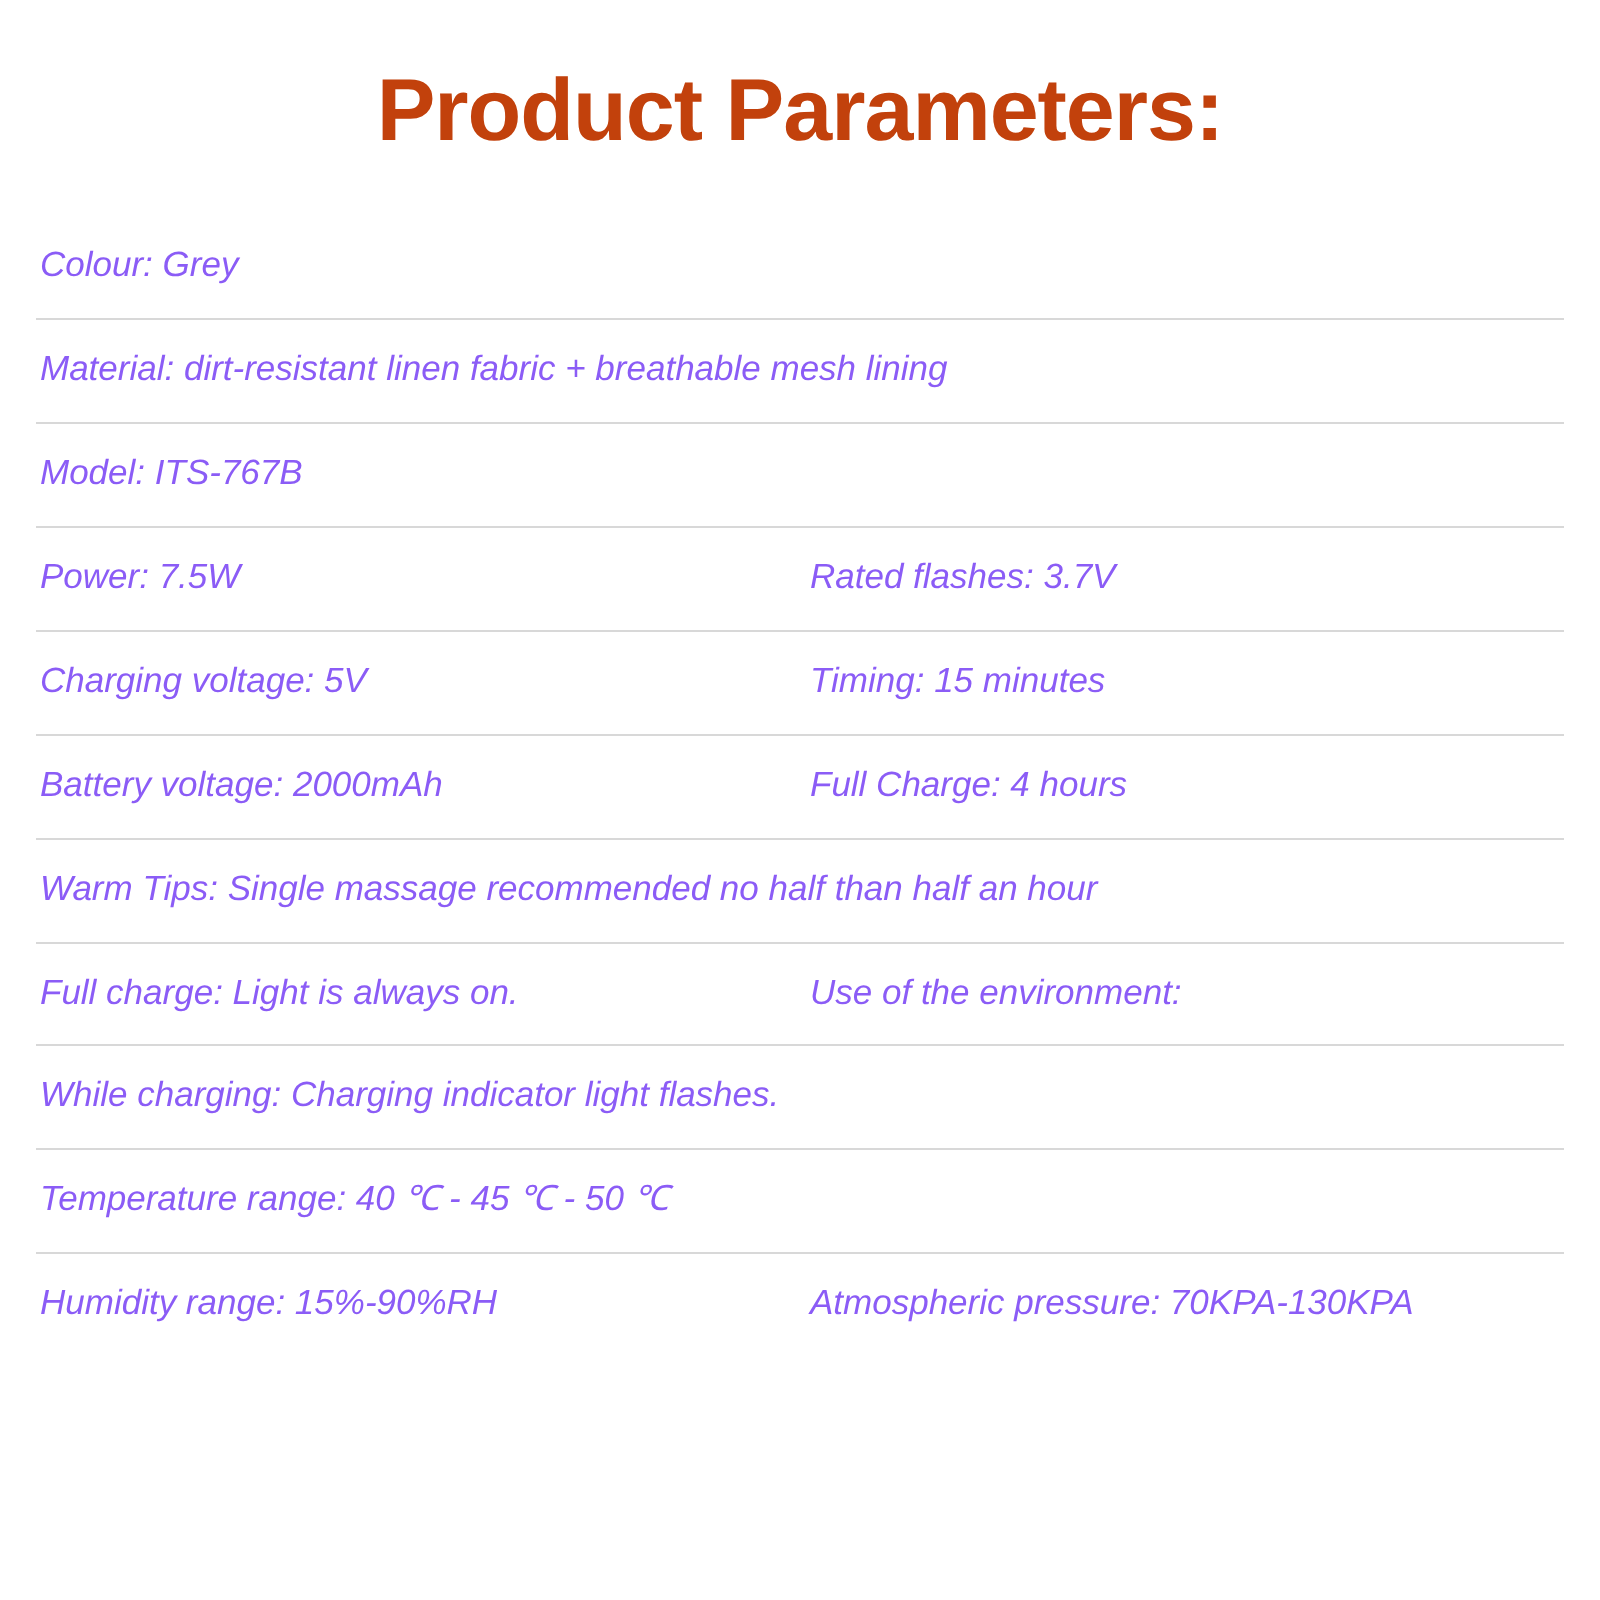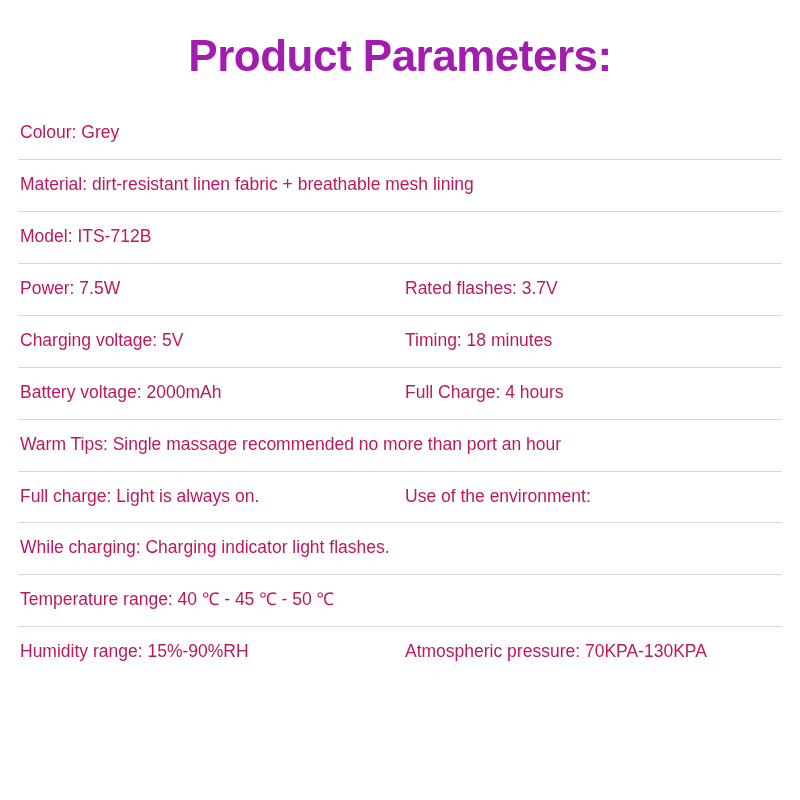--- a/index.html
+++ b/index.html
@@ -19,21 +19,21 @@
     width: 800px;
     height: 800px;
     box-sizing: border-box;
     background: #ffffff;
     padding: 0;
   }
   .title {
     text-align: center;
     font-size: 44px;
     font-weight: bold;
-    color: #a21caf;
+    color: #c2410c;
     letter-spacing: -0.5px;
     padding-top: 32px;
     padding-bottom: 10px;
     line-height: 1.1;
   }
   .spec-list {
     margin-top: 18px;
     padding: 0 18px 0 18px;
   }
   .spec-row {
@@ -42,23 +42,24 @@
     border-bottom: 1px solid #d8d8d8;
     min-height: 28px;
     box-sizing: border-box;
   }
   .spec-row:last-child {
     border-bottom: none;
   }
   .cell {
     font-size: 17.5px;
     line-height: 1.25;
-    color: #be185d;
+    color: #8b5cf6;
     padding: 10px 0 11px 2px;
     box-sizing: border-box;
+    font-style: italic;
   }
   .cell-left {
     flex: 0 0 385px;
     max-width: 385px;
   }
   .cell-right {
     flex: 1 1 auto;
     padding-left: 2px;
   }
   .cell-full {
@@ -80,40 +81,40 @@
 
     <div class="spec-row">
       <div class="cell cell-full tall">Colour: Grey</div>
     </div>
 
     <div class="spec-row">
       <div class="cell cell-full tall">Material: dirt-resistant linen fabric + breathable mesh lining</div>
     </div>
 
     <div class="spec-row">
-      <div class="cell cell-left tall">Model: ITS-712B</div>
+      <div class="cell cell-left tall">Model: ITS-767B</div>
     </div>
 
     <div class="spec-row">
       <div class="cell cell-left tall">Power: 7.5W</div>
       <div class="cell cell-right tall">Rated flashes: 3.7V</div>
     </div>
 
     <div class="spec-row">
       <div class="cell cell-left tall">Charging voltage: 5V</div>
-      <div class="cell cell-right tall">Timing: 18 minutes</div>
+      <div class="cell cell-right tall">Timing: 15 minutes</div>
     </div>
 
     <div class="spec-row">
       <div class="cell cell-left tall">Battery voltage: 2000mAh</div>
       <div class="cell cell-right tall">Full Charge: 4 hours</div>
     </div>
 
     <div class="spec-row">
-      <div class="cell cell-full tall">Warm Tips: Single massage recommended no more than port an hour</div>
+      <div class="cell cell-full tall">Warm Tips: Single massage recommended no half than half an hour</div>
     </div>
 
     <div class="spec-row">
       <div class="cell cell-left tall">Full charge: Light is always on.</div>
       <div class="cell cell-right tall">Use of the environment:</div>
     </div>
 
     <div class="spec-row">
       <div class="cell cell-full tall">While charging: Charging indicator light flashes.</div>
     </div>

